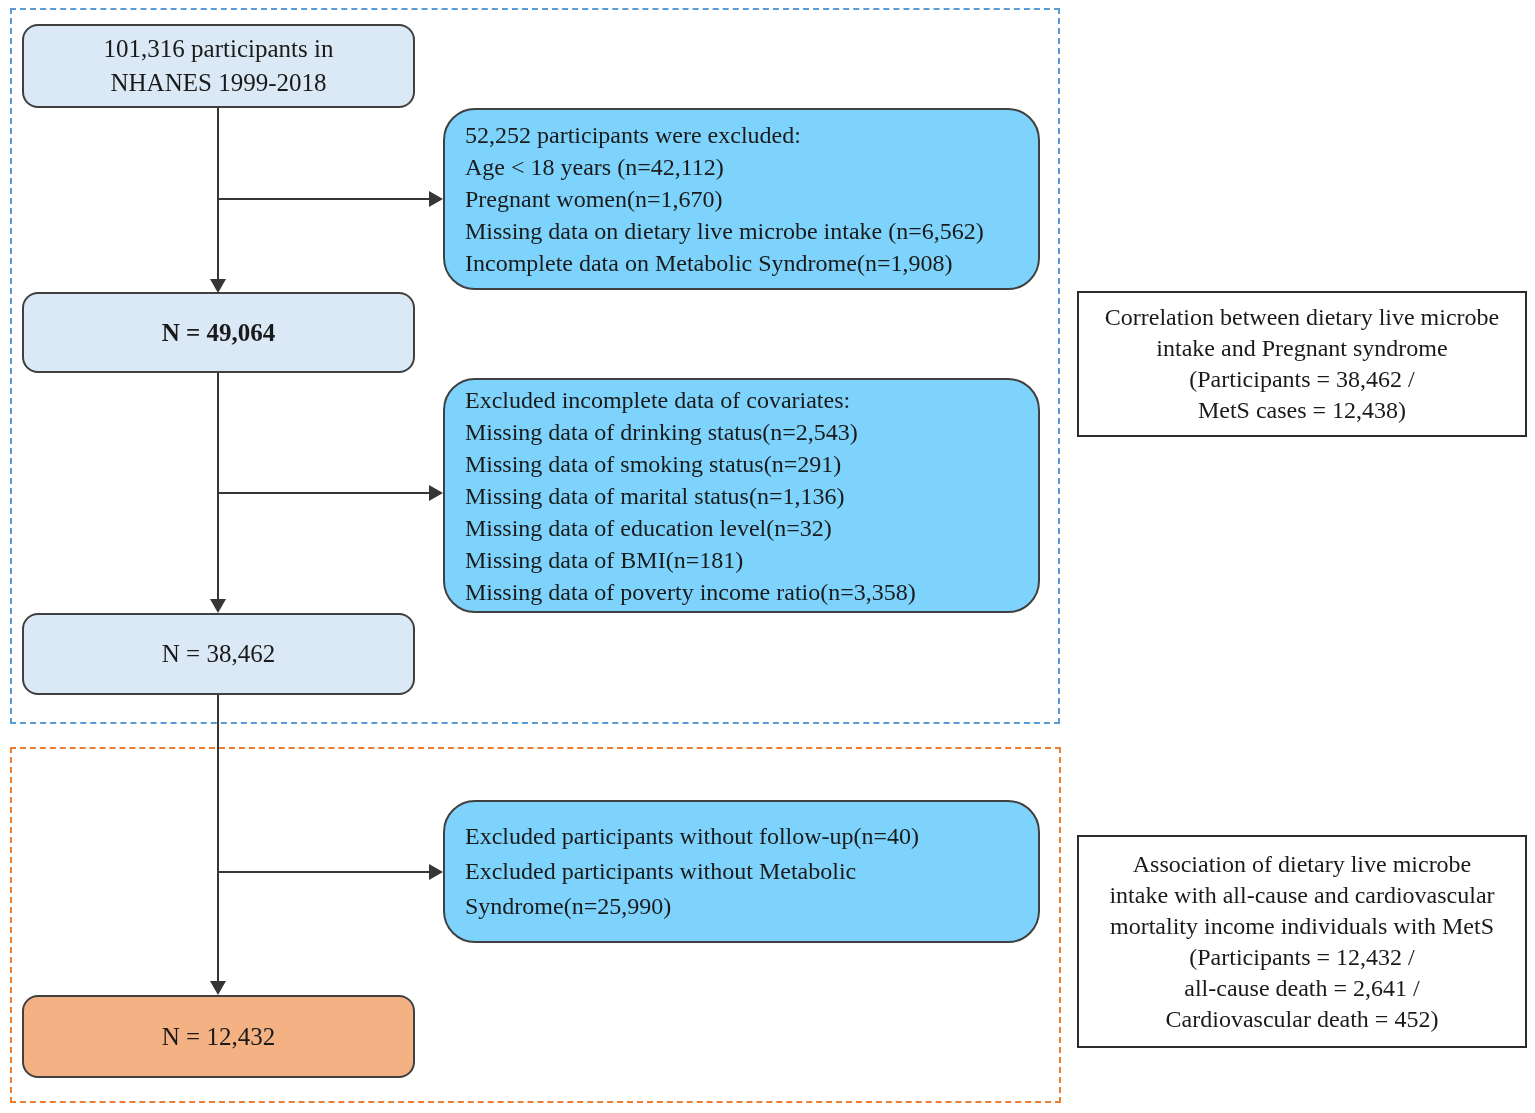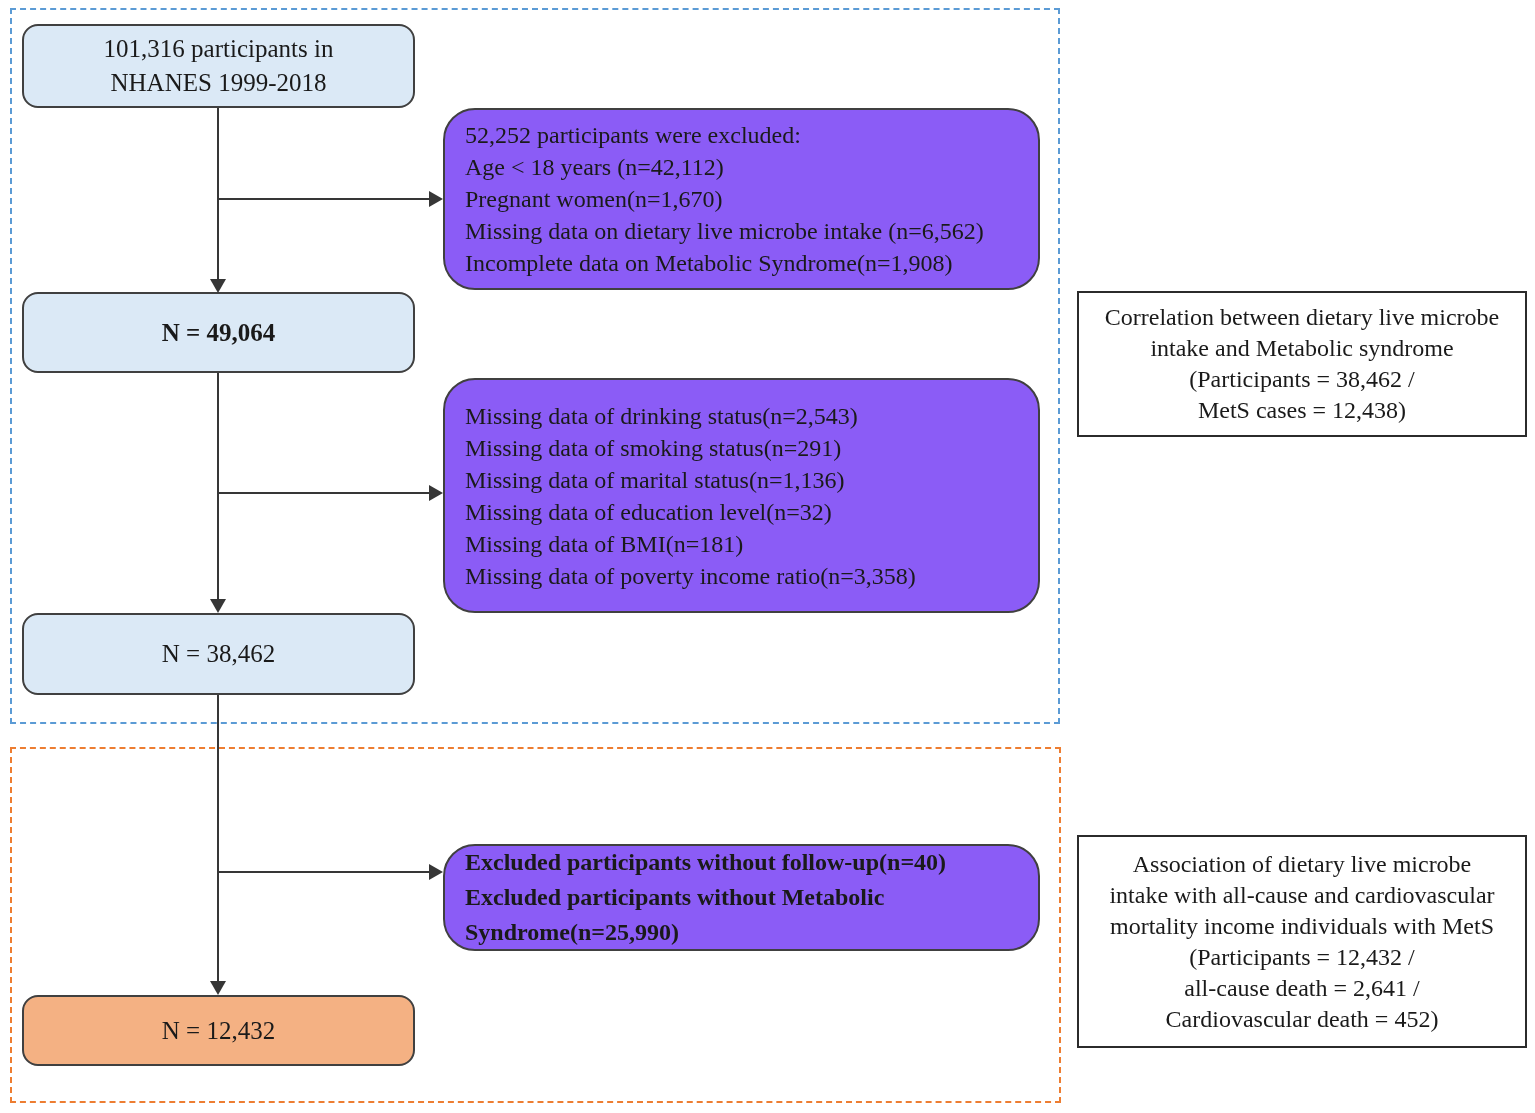--- a/index.html
+++ b/index.html
@@ -37,36 +37,36 @@
     border:2px solid var(--c-box-border);
     border-radius:16px;
     display:flex;flex-direction:column;align-items:center;justify-content:center;
     font-size:25px;line-height:34px;text-align:center;
   }
   .fill-blue{background:var(--c-blue-fill);}
   .fill-orange{background:var(--c-orange-fill);}
   .box-start{top:24px;height:84px;}
   .box-n1{top:292px;height:81px;font-weight:bold;}
   .box-n2{top:613px;height:82px;}
-  .box-n3{top:995px;height:71px;}
+  .box-n3{top:995px;height:83px;}
 
   
   .excl-box{
     position:absolute;
     left:443px;width:597px;
-    background:#8b5cf6;
+    background:#7dd3fc;
     border:2px solid var(--c-box-border);
     border-radius:32px;
     font-size:24px;line-height:32px;
     padding-left:20px;padding-right:12px;
     display:flex;flex-direction:column;justify-content:center;
   }
   .excl-1{top:108px;height:182px;}
   .excl-2{top:378px;height:235px;}
-  .excl-3{top:844px;height:107px;line-height:35px;font-weight:bold;}
+  .excl-3{top:800px;height:143px;line-height:35px;}
 
   
   .outcome-box{
     position:absolute;
     left:1077px;width:450px;
     background:#ffffff;
     border:2px solid #2b2b2b;
     font-size:24px;line-height:31px;
     display:flex;flex-direction:column;align-items:center;justify-content:center;
     text-align:right;
@@ -121,37 +121,38 @@
 
   <div class="excl-box excl-1">
       <div class="line">52,252 participants were excluded:</div>
       <div class="line">Age &lt; 18 years (n=42,112)</div>
       <div class="line">Pregnant women(n=1,670)</div>
       <div class="line">Missing data on dietary live microbe intake (n=6,562)</div>
       <div class="line">Incomplete data on Metabolic Syndrome(n=1,908)</div>
     </div>
 
   <div class="excl-box excl-2">
+      <div class="line">Excluded incomplete data of covariates:</div>
       <div class="line">Missing data of drinking status(n=2,543)</div>
       <div class="line">Missing data of smoking status(n=291)</div>
       <div class="line">Missing data of marital status(n=1,136)</div>
       <div class="line">Missing data of education level(n=32)</div>
       <div class="line">Missing data of BMI(n=181)</div>
       <div class="line">Missing data of poverty income ratio(n=3,358)</div>
     </div>
 
   <div class="excl-box excl-3">
       <div class="line">Excluded participants without follow-up(n=40)</div>
       <div class="line">Excluded participants without Metabolic</div>
       <div class="line">Syndrome(n=25,990)</div>
     </div>
 
   <div class="outcome-box outcome-1">
       <div class="line">Correlation between dietary live microbe</div>
-      <div class="line">intake and Metabolic syndrome</div>
+      <div class="line">intake and Pregnant syndrome</div>
       <div class="line">(Participants = 38,462 /</div>
       <div class="line">MetS cases = 12,438)</div>
     </div>
 
   <div class="outcome-box outcome-2">
       <div class="line">Association of dietary live microbe</div>
       <div class="line">intake with all-cause and cardiovascular</div>
       <div class="line">mortality income individuals with MetS</div>
       <div class="line">(Participants = 12,432 /</div>
       <div class="line">all-cause death = 2,641 /</div>

